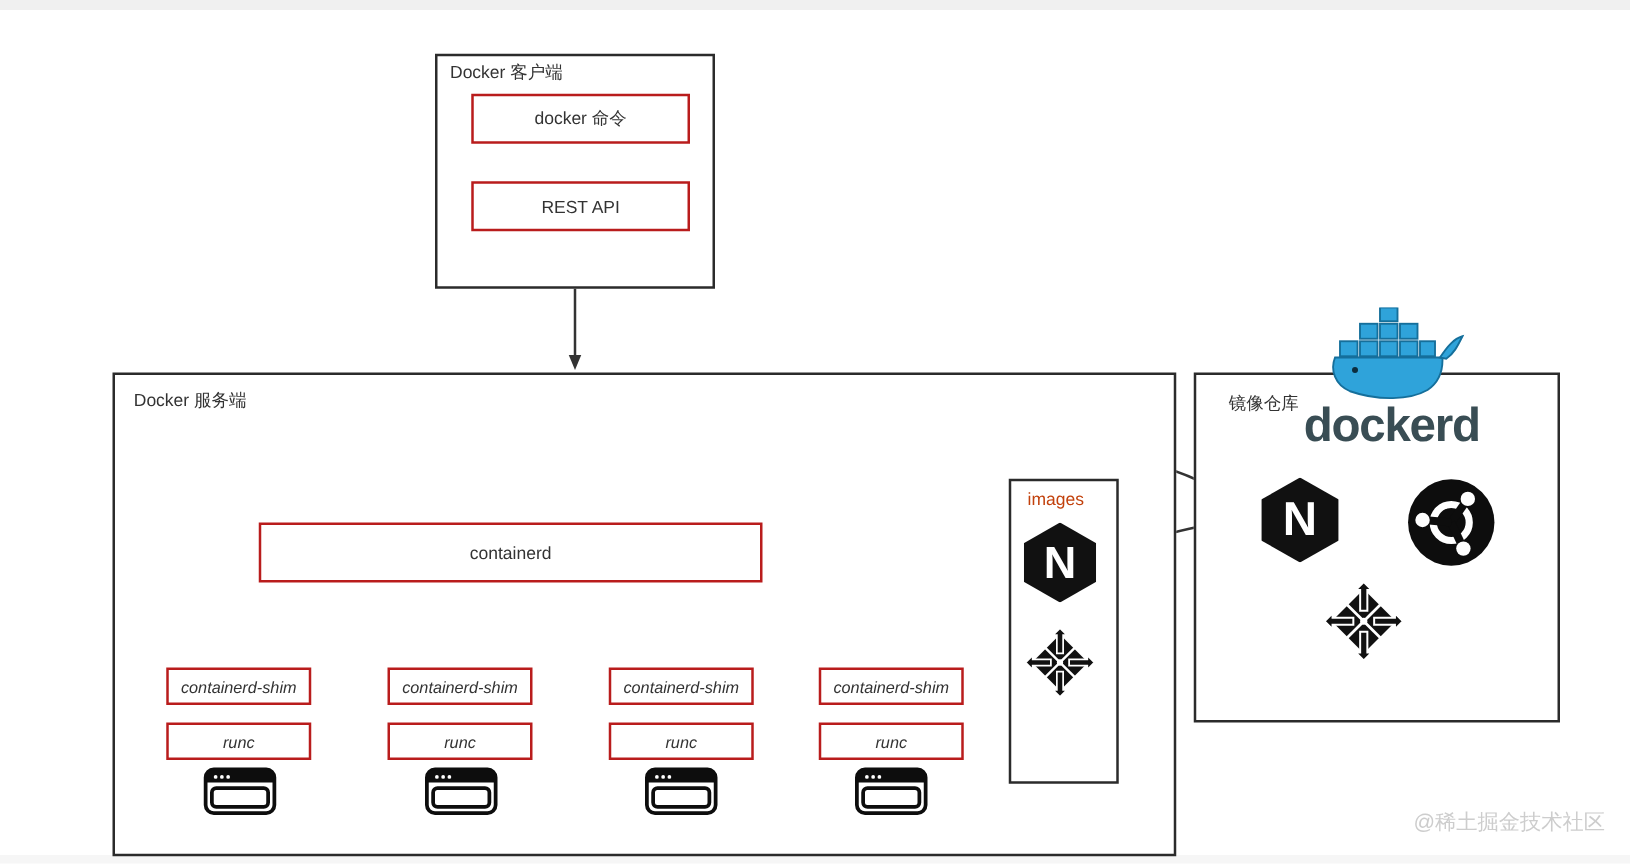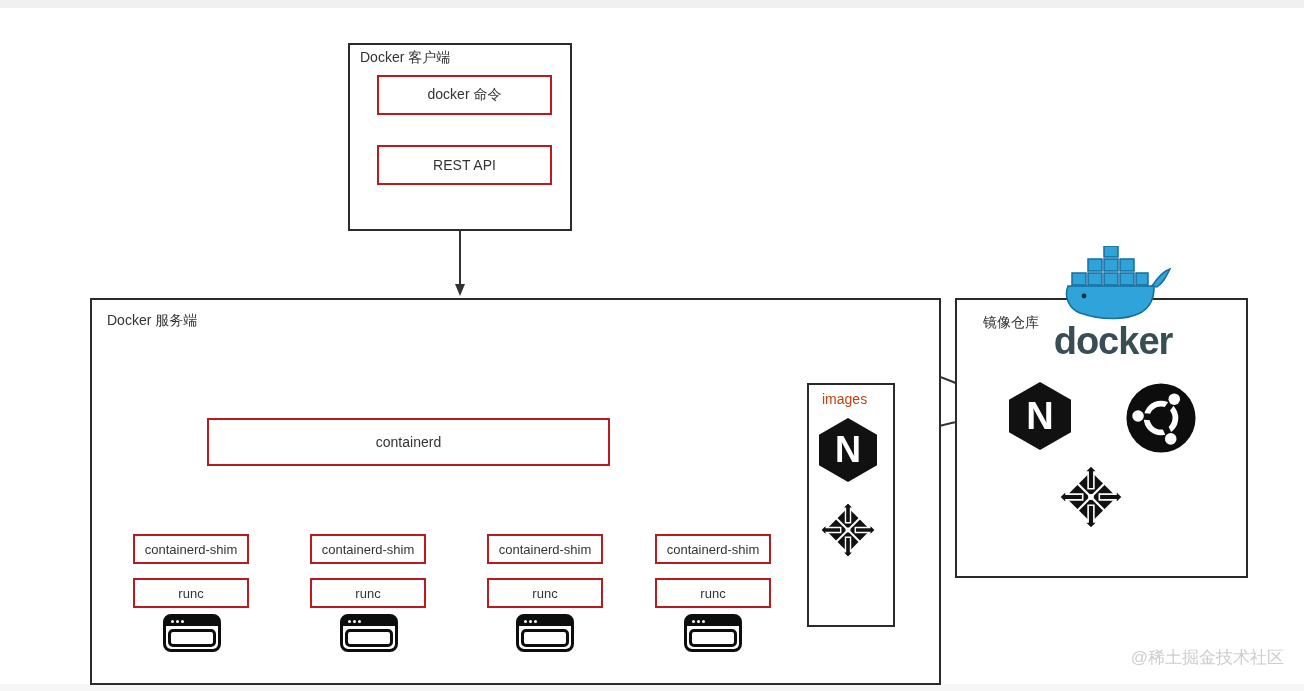--- a/index.html
+++ b/index.html
@@ -11,21 +11,21 @@
   .strip.bottom { bottom:0; height:7px; background:#f6f6f6; }
 
   .wires { position:absolute; left:0; top:0; pointer-events:none; }
 
   .outer-box { position:absolute; border:2px solid #2b2b2b; background:#fff; }
   .box-label { position:absolute; font-size:14px; color:#333; white-space:nowrap; }
 
   .node-box { position:absolute; border:2px solid #b91c1c; background:#fff;
               display:flex; align-items:center; justify-content:center;
               text-align:center; font-size:14px; color:#333; }
-  .node-box.small { font-size:13px; }
+  .node-box.small { font-size:13px;font-style:italic; }
   .daemon-text div { line-height:1.35; }
 
   
   .win { position:absolute; width:58px; height:38px; background:#fff;
          border:3px solid #0d0d0d; border-radius:8px; }
   .win .bar { position:absolute; top:-1px; left:-1px; right:-1px; height:10px;
               background:#0d0d0d; border-radius:5px 5px 0 0; }
   .win .dot { position:absolute; top:3px; width:3px; height:3px; border-radius:50%; background:#fff; }
   .win .body { position:absolute; left:2px; right:2px; top:12px; bottom:2px;
                border:3px solid #0d0d0d; border-radius:5px; background:#fff; }
@@ -152,21 +152,21 @@
       <rect x="14" y="27" width="14" height="12"></rect>
       <rect x="30" y="27" width="14" height="12"></rect>
       <rect x="46" y="27" width="14" height="12"></rect>
       <rect x="62" y="27" width="14" height="12"></rect>
       <rect x="78" y="27" width="12" height="12"></rect>
       <path d="M10,40 C6,50 10,62 22,67 C45,75 70,74 84,66 C93,60 96,52 96,42 L96,40 Z"></path>
       <path d="M94,40 C100,31 105,25 112,23 C108,31 105,37 99,41 Z"></path>
     </g>
     <circle cx="26" cy="50" r="2.4" fill="#0c2d3e"></circle>
   </svg>
-  <div class="wordmark" style="left:1043px;top:320px;width:140px;">docker</div>
+  <div class="wordmark" style="left:1043px;top:320px;width:140px;">dockerd</div>
 
   <div class="nginx" style="left:1009px;top:382px;width:62px;height:68px;">
       <span style="font-size:38px;">N</span>
     </div>
 
   <svg class="icon-svg" style="left:1125px;top:382px;" width="72" height="72" viewBox="0 0 100 100">
     <circle cx="50" cy="50" r="48" fill="#0d0d0d"></circle>
     <circle cx="50" cy="50" r="20" fill="none" stroke="#fff" stroke-width="8"></circle>
     <g stroke="#0d0d0d" stroke-width="9">
       <line x1="50" y1="50" x2="69.5" y2="22.2"></line>

